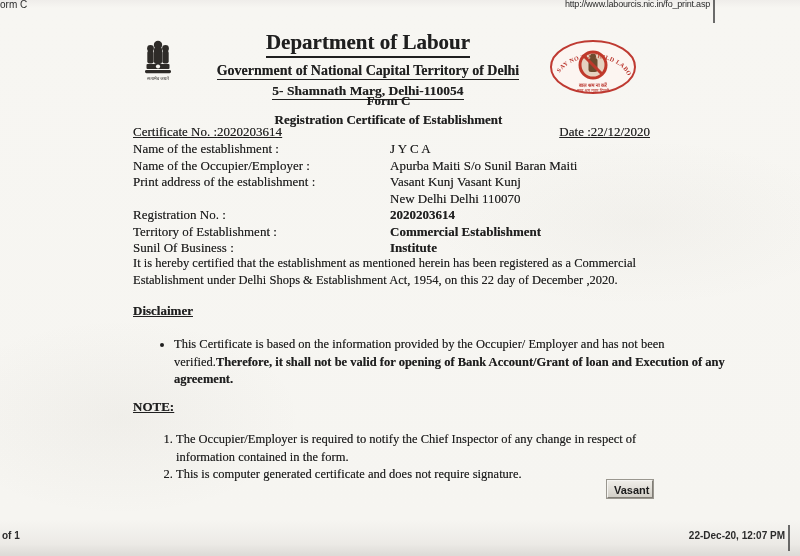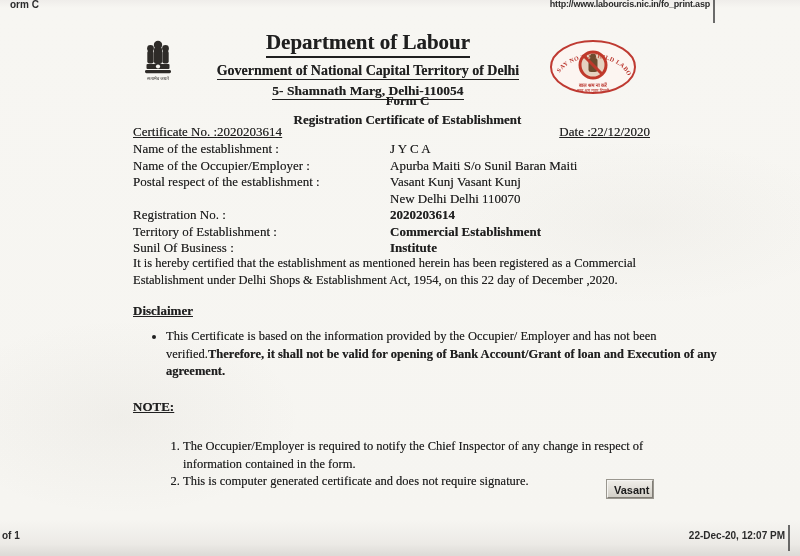--- a/index.html
+++ b/index.html
@@ -9,50 +9,50 @@
     color:#1f1f1f;
     background:
       radial-gradient(ellipse 300px 120px at 80% 40%, rgba(120,110,95,.04), transparent 70%),
       radial-gradient(ellipse 260px 140px at 15% 75%, rgba(120,110,95,.05), transparent 70%),
       linear-gradient(180deg,#efedea 0px,#f7f6f2 8px,#f6f5f1 520px,#eceae6 544px,#dcdad6 556px);
   }
   .ink{ text-shadow:0 0 .5px rgba(25,25,25,.55); }
   .abs{ position:absolute; }
 
   
-  .ph{ font-family:"Liberation Sans",sans-serif; font-size:10px; font-weight:700; color:#2b2b2b;padding-left:10px; }
+  .ph{ font-family:"Liberation Sans",sans-serif; font-size:10px; font-weight:400; color:#2b2b2b; }
   .pf{ font-family:"Liberation Sans",sans-serif; font-size:10px; font-weight:600; color:#2b2b2b; }
   .url{ font-size:9px; letter-spacing:-.2px; }
   .edge-line{ background:#3c3c3c; opacity:.75; }
 
   
   .hdr{ left:133px; top:30px; width:470px; text-align:center; }
   .hdr .dept{ display:inline-block; font-size:21px; font-weight:bold; border-bottom:2px solid #1f1f1f; padding-bottom:1px; }
   .hdr .gov{ display:inline-block; font-size:14px; font-weight:bold; border-bottom:1.5px solid #1f1f1f; margin-top:5px; }
   .hdr .addr{ display:inline-block; font-size:13.5px; font-weight:bold; border-bottom:1.5px solid #1f1f1f; margin-top:3px; }
 
-  .titles{ left:150px; top:93px; width:515px; text-align:center; }
+  .titles{ left:131px; top:93px; width:515px; text-align:center; }
   .titles .formc{ font-size:13px; font-weight:bold; }
   .titles .regc{ font-size:13px; font-weight:bold; margin-top:3px; }
 
   .certrow{ left:133px; top:124px; width:517px; display:flex; justify-content:space-between; font-size:13px;text-decoration:underline; }
 
   .fields{ left:133px; top:141px; width:530px; font-size:13px; line-height:16.5px; }
   .frow{ display:flex; }
   .flabel{ width:257px; flex:none; }
   .fvalue{ flex:1; }
   .bold{ font-weight:bold; }
 
   .para{ left:133px; top:255px; width:575px; font-size:12.5px; line-height:17px; }
 
   .sechead{ font-size:13px; font-weight:bold; text-decoration:underline; }
   .disc-head{ left:133px; top:303px; }
-  .disc-list{ left:150px; top:328px; width:572px; margin:0; padding-left:16px; font-size:12.5px; line-height:17.5px; list-style:disc outside; }
+  .disc-list{ left:150px; top:328px; width:572px; margin:8px; padding-left:16px; font-size:12.5px; line-height:17.5px; list-style:disc outside; }
   .note-head{ left:133px; top:399px; }
-  .note-list{ left:150px; top:422px; width:505px; margin:16px; padding-left:17px; font-size:12.5px; line-height:17.5px; }
+  .note-list{ left:150px; top:422px; width:505px; margin:9px; padding-left:17px; font-size:12.5px; line-height:17.5px; }
 
   .print-btn{
     left:607px; top:480px; width:46px; height:18px;
     font-family:"Liberation Sans",sans-serif; font-size:11px; font-weight:bold; color:#1c1c1c;
     background:linear-gradient(180deg,#efede8,#d2cfc7);
     border:1px solid; border-color:#f6f5f2 #807d76 #807d76 #f6f5f2;
     box-shadow:0 0 0 1px #9a978f;
     text-align:center; line-height:16px; cursor:pointer;
   }
 
@@ -119,21 +119,21 @@
   <div class="abs fields ink">
     <div class="frow">
       <div class="flabel">Name of the establishment :</div>
       <div class="fvalue">J Y C A</div>
     </div>
     <div class="frow">
       <div class="flabel">Name of the Occupier/Employer :</div>
       <div class="fvalue">Apurba Maiti S/o Sunil Baran Maiti</div>
     </div>
     <div class="frow">
-      <div class="flabel">Postal respect of the establishment :</div>
+      <div class="flabel">Print address of the establishment :</div>
       <div class="fvalue">
         <div>Vasant Kunj Vasant Kunj</div>
         <div>New Delhi Delhi 110070</div>
       </div>
     </div>
     <div class="frow">
       <div class="flabel">Registration No. :</div>
       <div class="fvalue bold">2020203614</div>
     </div>
     <div class="frow">

